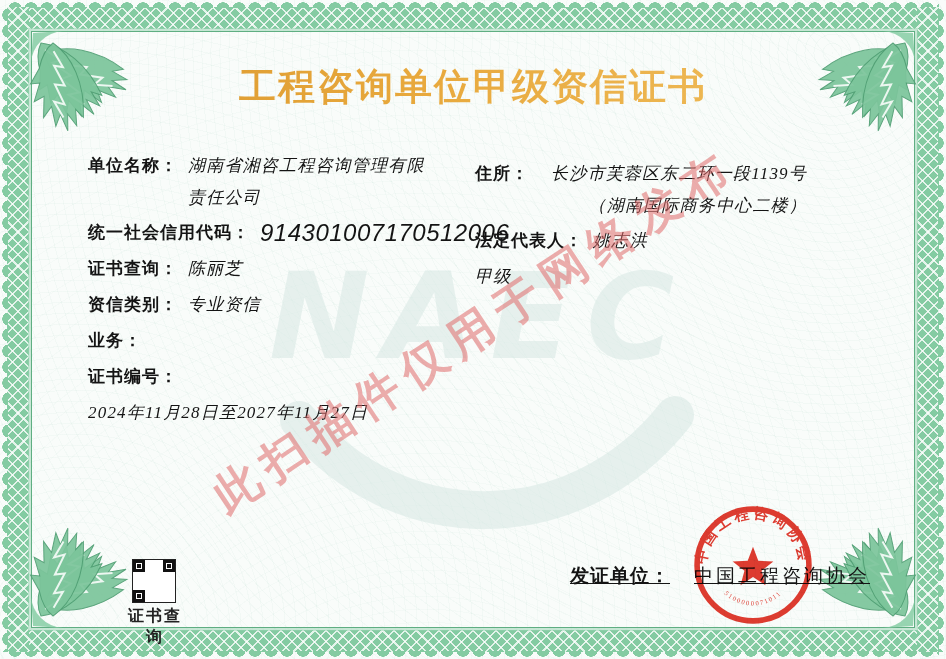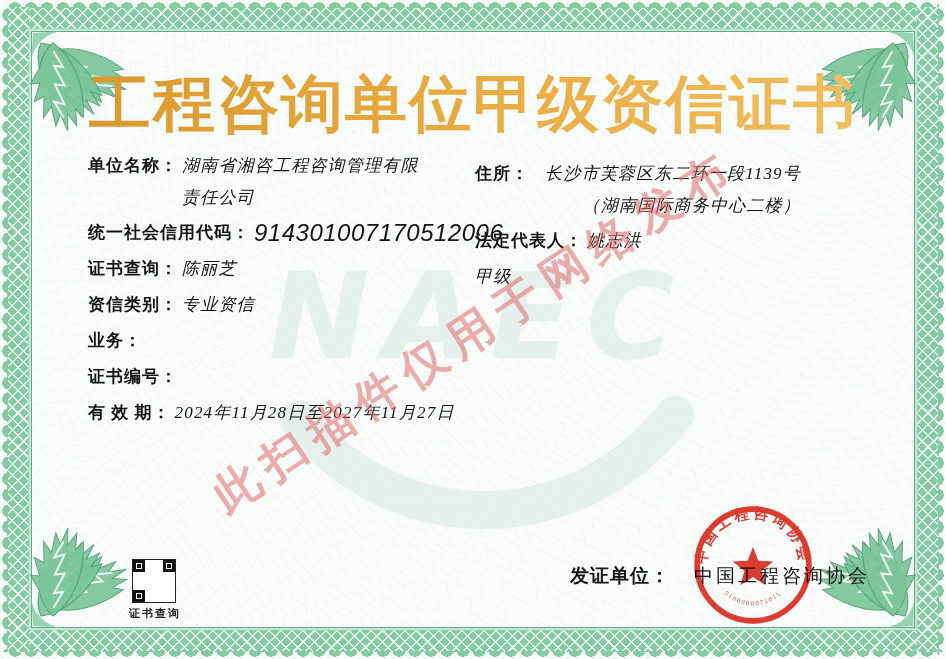--- a/index.html
+++ b/index.html
@@ -42,59 +42,59 @@
   
   .corner { position:absolute; width:112px; height:112px; z-index:2; }
   .corner.tl { top:29px; left:29px; }
   .corner.tr { top:29px; right:29px; transform:scaleX(-1); }
   .corner.bl { bottom:29px; left:29px; transform:scaleY(-1); }
   .corner.br { bottom:29px; right:29px; transform:scale(-1,-1); }
 
   
   .title {
     position:absolute; top:62px; left:0; width:100%; text-align:center; z-index:3;
-    font-size:62px; font-weight:700; letter-spacing:2px;
+    font-size:37px; font-weight:700; letter-spacing:2px;
     font-family:Liberation Mono, monospace;
     background:linear-gradient(90deg,#d8942a 0%,#e8a93d 45%,#f1c264 100%);
     -webkit-background-clip:text; background-clip:text;
     -webkit-text-fill-color:transparent; color:#e0a032;
   }
 
   
-  .row { position:absolute; z-index:3; display:flex; align-items:flex-start; gap:4px;
+  .row { position:absolute; z-index:3; display:flex; align-items:flex-start; gap:10px;
          font-size:17px; line-height:32px; color:#141414; }
   .row .lab { font-weight:700; letter-spacing:1px; white-space:nowrap; }
   .row .val { letter-spacing:1.2px;font-style:italic; }
   .val.num  { font-family:"Liberation Sans", sans-serif; letter-spacing:.5px; font-size:24px; }
   .val.wrapname { width:248px; }
   .val.wrapaddr { width:268px;text-align:right; }
 
   .lcol .row { left:88px; }
   #l0{top:150px} #l1{top:217px} #l2{top:253px} #l3{top:289px} #l4{top:325px} #l5{top:361px} #l6{top:397px}
   .rcol .row { left:475px;margin-top:8px; }
   #r0{top:150px} #r1{top:217px} #r2{top:253px}
 
   
   .issuer { position:absolute; top:564px; left:570px; z-index:3; display:flex; gap:24px;
-            font-size:19px; line-height:24px; color:#141414; }
+            font-size:19px; line-height:24px; color:#141414;text-decoration:underline; }
   .issuer .lab { font-weight:700; letter-spacing:1px; }
   .issuer .val { letter-spacing:3px; }
 
   
   .qr { position:absolute; left:133px; top:560px; width:42px; height:42px; z-index:3;
     background-color:#fff;
     background-image:
       repeating-linear-gradient(0deg,#1b1b1b 0 3px,rgba(0,0,0,0) 3px 6px,#1b1b1b 6px 8px,rgba(0,0,0,0) 8px 11px),
       repeating-linear-gradient(90deg,#1b1b1b 0 3px,rgba(255,255,255,.9) 3px 6px,#1b1b1b 6px 9px,rgba(255,255,255,.9) 9px 12px);
     background-blend-mode:screen; outline:1px solid #222; }
   .finder { position:absolute; width:12px; height:12px; border:3px solid #111; background:#fff; }
   .finder::after { content:""; position:absolute; inset:1px; background:#111; }
   .finder.tl { top:0; left:0; } .finder.tr { top:0; right:0; } .finder.bl { bottom:0; left:0; }
   .qr-caption { position:absolute; left:128px; top:606px; width:54px; z-index:3; text-align:center;
-    font-size:11px; letter-spacing:2px; font-weight:700; color:#222; }
+    font-size:16px; letter-spacing:2px; font-weight:700; color:#222; }
 
   
   .logo-wm { position:absolute; left:255px; top:230px; z-index:1; opacity:.55; }
   .diag-wm { position:absolute; left:135px; top:300px; width:680px; z-index:4; text-align:center;
     font-size:46px; font-weight:700; letter-spacing:10px; color:rgba(224,105,105,.55);
     transform:rotate(-33.5deg); white-space:nowrap; pointer-events:none; }
 
   
   .seal { position:absolute; left:692px; top:504px; z-index:5; opacity:.9; mix-blend-mode:multiply; }
 </style>
@@ -161,21 +161,20 @@
       <span class="lab">资信类别：</span>
       <span class="val">专业资信</span>
     </div>
     <div class="row" id="l4">
       <span class="lab">业务：</span>
     </div>
     <div class="row" id="l5">
       <span class="lab">证书编号：</span>
     </div>
     <div class="row" id="l6">
-      <span class="lab">有 效 期：</span>
       <span class="val">2024年11月28日至2027年11月27日</span>
     </div>
   </div>
 
   <div class="rcol">
     <div class="row" id="r0">
       <span class="lab">住所：</span>
       <span class="val wrapaddr">长沙市芙蓉区东二环一段1139号（湖南国际商务中心二楼）</span>
     </div>
     <div class="row" id="r1">

